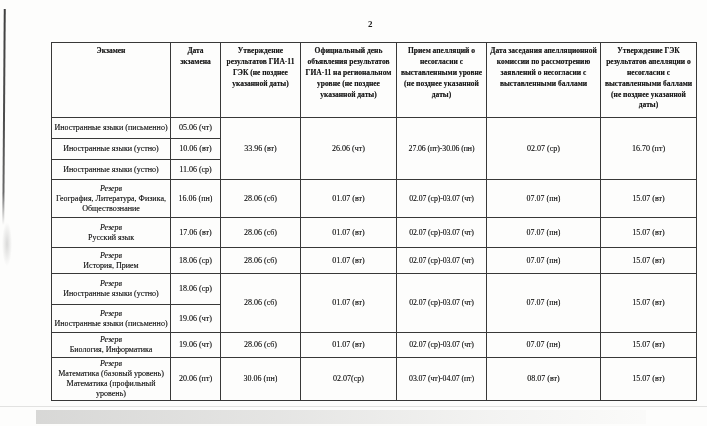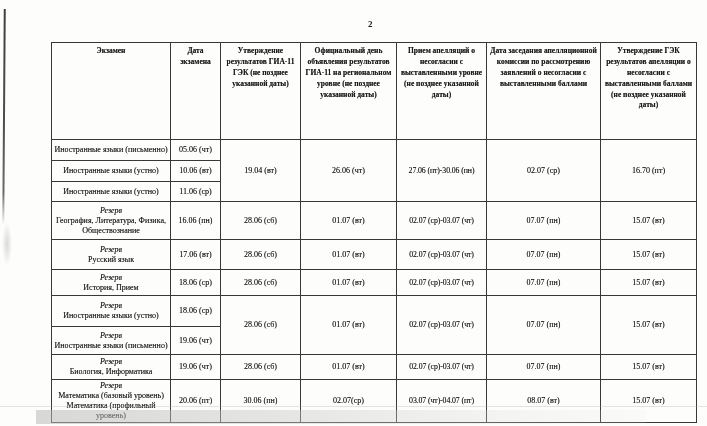--- a/index.html
+++ b/index.html
@@ -27,21 +27,21 @@
     border-collapse: collapse;
     table-layout: fixed;
     text-shadow: 0 0 0.3px rgba(40,40,40,.6);
   }
   .schedule th, .schedule td {
     border: 1px solid #383838;
     text-align: center;
     padding: 1px 2px;
     overflow: hidden;
   }
-  .schedule thead tr { height: 97px; }
+  .schedule thead tr { height: 75px; }
   .schedule th {
     font-weight: bold;
     font-size: 7.5px;
     line-height: 1.45;
     vertical-align: top;
     padding-top: 3px;
   }
   .schedule td {
     font-size: 8px;
     line-height: 1.25;
@@ -115,21 +115,21 @@
         <th>Официальный день объявления результатов ГИА-11 на региональном уровне (не позднее указанной даты)</th>
         <th>Прием апелляций о несогласии с выставленными уровне (не позднее указанной даты)</th>
         <th>Дата заседания апелляционной комиссии по рассмотрению заявлений о несогласии с выставленными баллами</th>
         <th>Утверждение ГЭК результатов апелляции о несогласии с выставленными баллами (не позднее указанной даты)</th>
       </tr>
     </thead>
     <tbody>
       <tr class="tr-1">
         <td class="exam-cell">Иностранные языки (письменно)</td>
         <td class="date-cell">05.06 (чт)</td>
-        <td rowspan="3">19.04 (вт)</td>
+        <td rowspan="3">33.96 (вт)</td>
         <td rowspan="3">26.06 (чт)</td>
         <td rowspan="3" class="range-cell">27.06 (пт)-30.06 (пн)</td>
         <td rowspan="3">02.07 (ср)</td>
         <td rowspan="3">16.70 (пт)</td>
       </tr>
       <tr class="tr-2">
         <td class="exam-cell">Иностранные языки (устно)</td>
         <td class="date-cell">10.06 (вт)</td>
       </tr>
       <tr class="tr-3">

